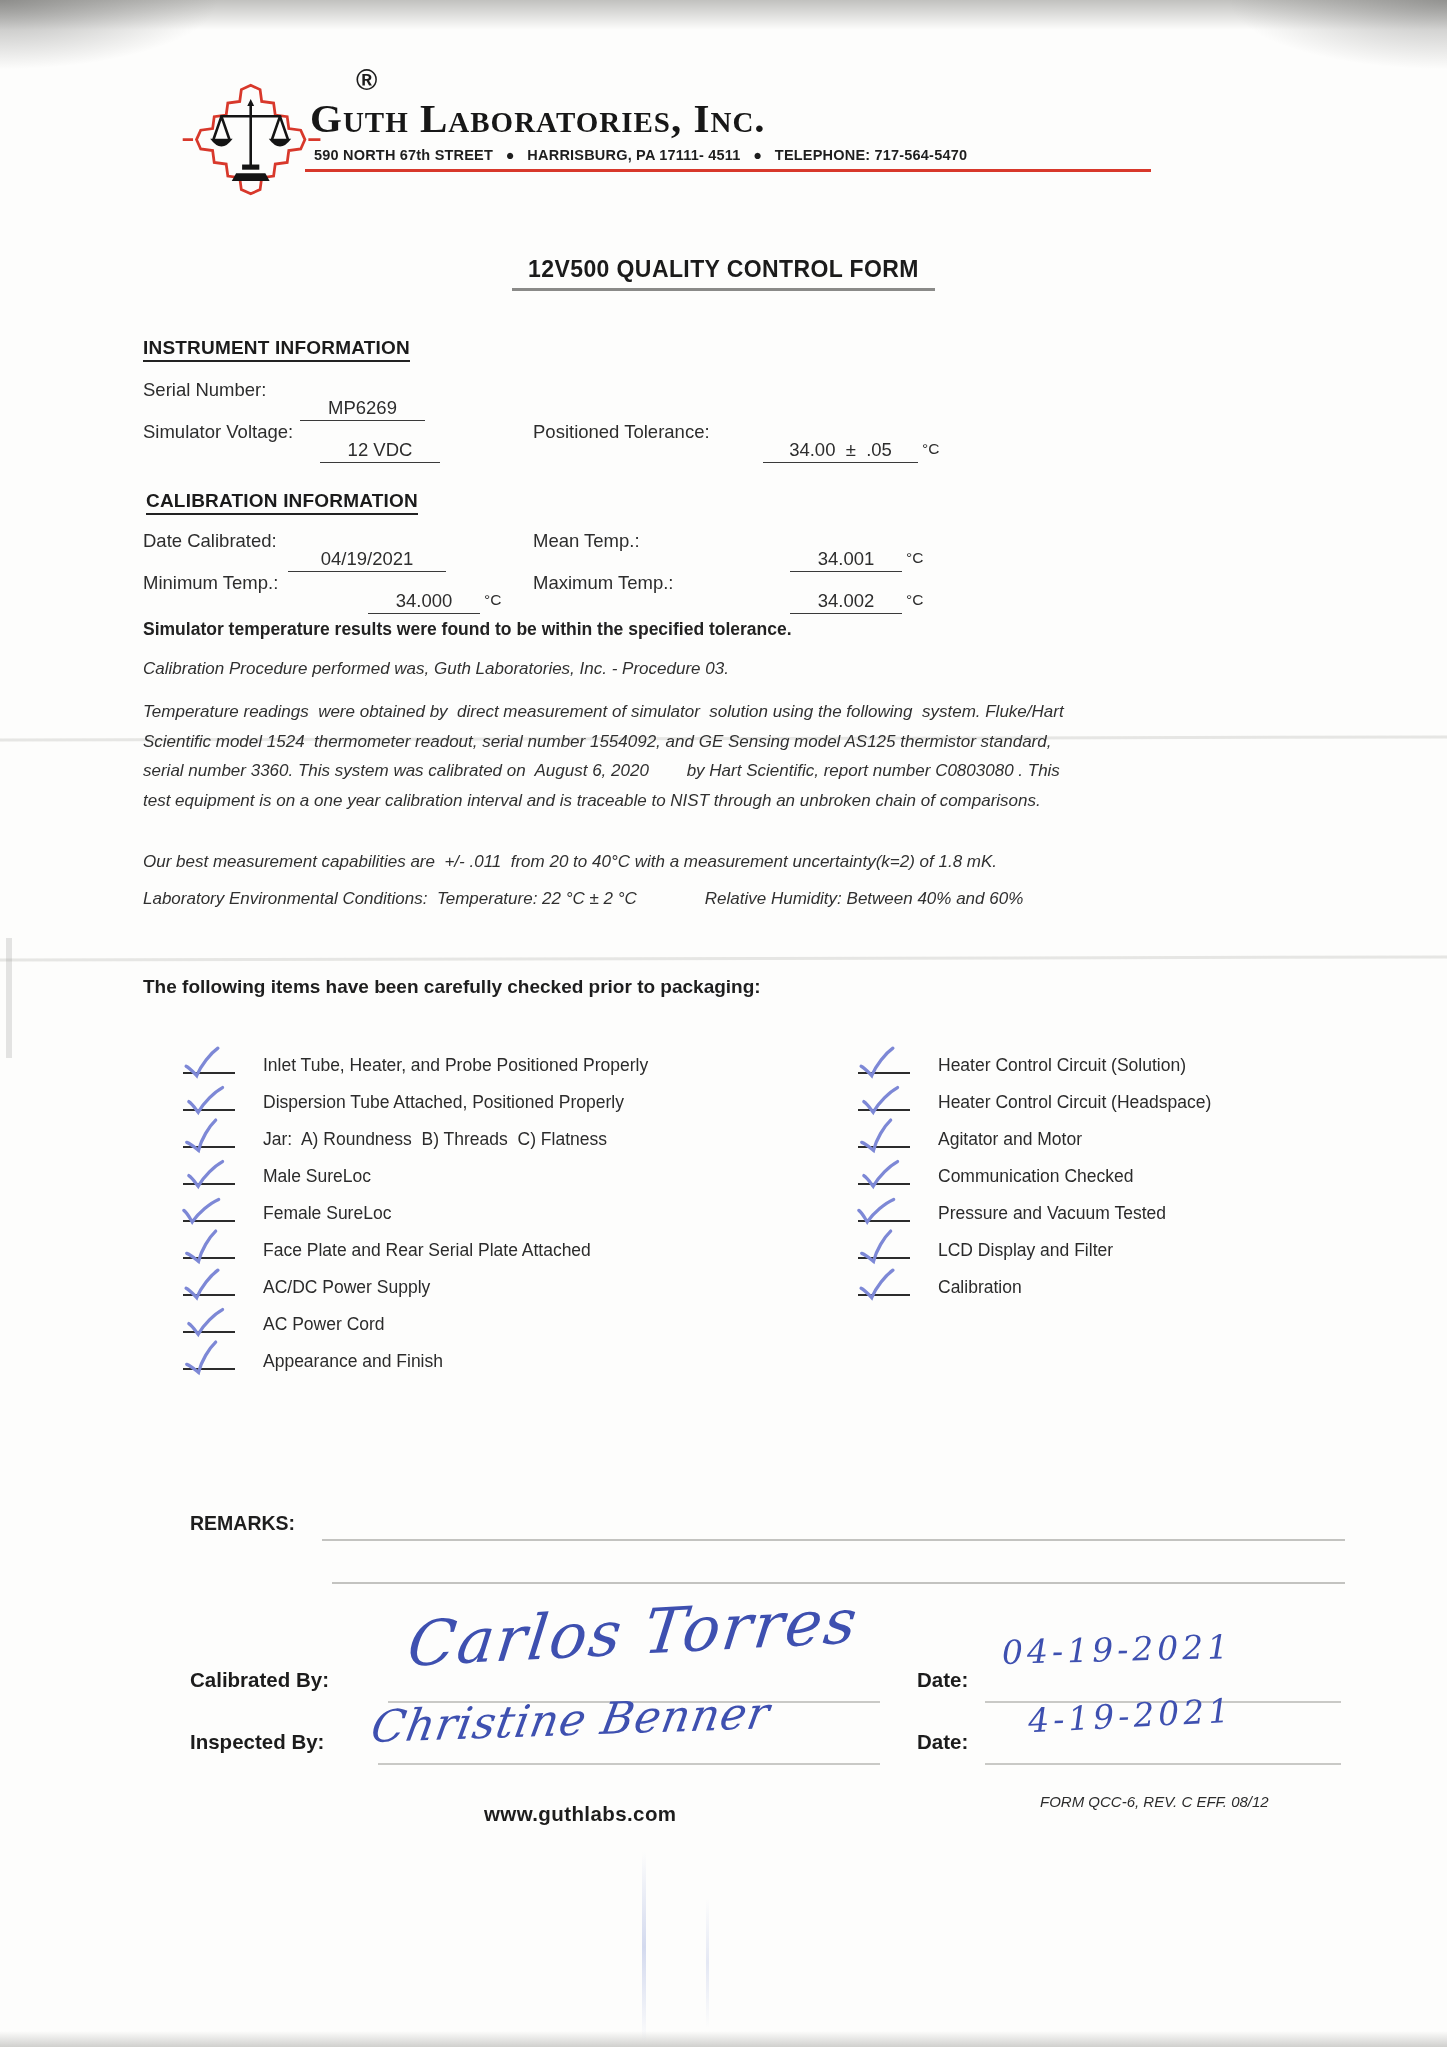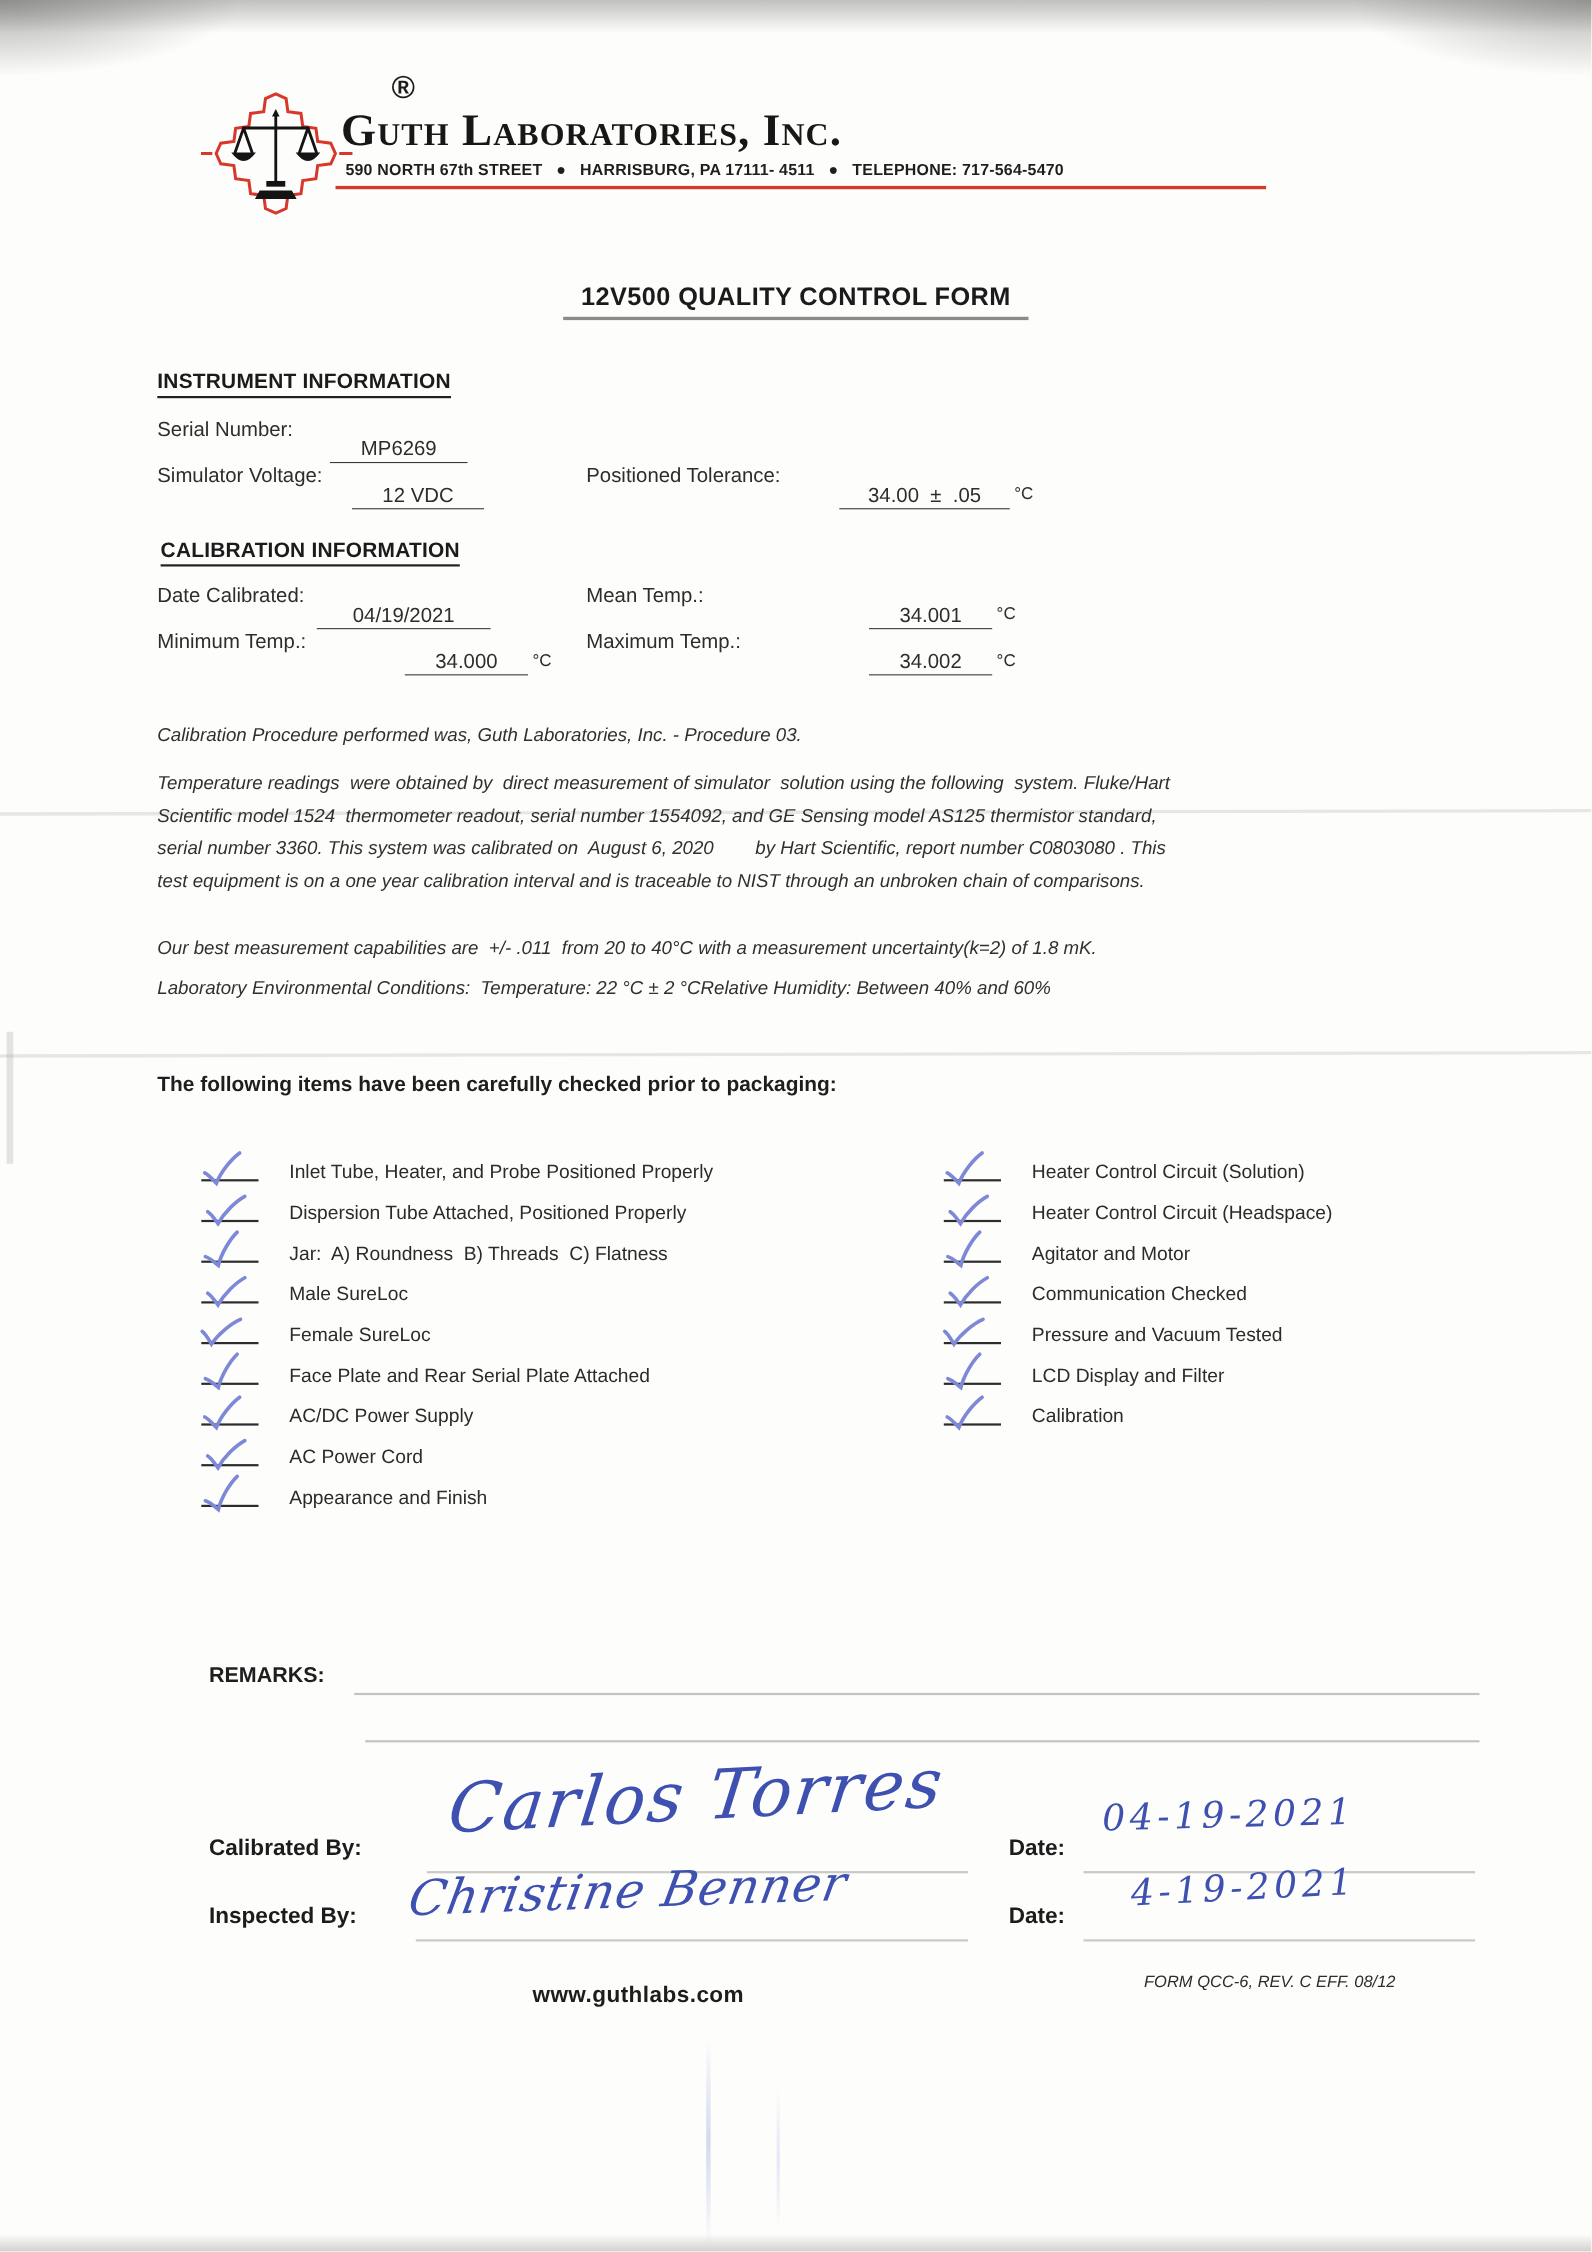--- a/index.html
+++ b/index.html
@@ -56,21 +56,21 @@
   #f-mean-label{left:533px;top:530px;}     #f-mean{left:790px;top:528px;}    #f-mean .uline{min-width:92px;}
   #f-min-label{left:143px;top:572px;}      #f-min{left:368px;top:570px;}     #f-min .uline{min-width:92px;}
   #f-max-label{left:533px;top:572px;}      #f-max{left:790px;top:570px;}     #f-max .uline{min-width:92px;}
 
   
   .stmt-bold{position:absolute;left:143px;top:619px;font-size:17.5px;font-weight:bold;color:#222;white-space:pre;}
   .stmt{position:absolute;font-size:17px;font-style:italic;color:#303030;}
   #stmt-proc{left:143px;top:659px;white-space:pre;}
   #stmt-system{left:143px;top:697px;width:932px;line-height:29.5px;white-space:pre-wrap;}
   #stmt-cap{left:143px;top:852px;white-space:pre;}
-  #stmt-env{left:143px;top:889px;display:flex;}
+  #stmt-env{left:143px;top:889px;display:flex;gap:68px;}
   #stmt-env span{white-space:pre;}
 
   
   #checklist-heading{position:absolute;left:143px;top:976px;font-size:19px;font-weight:bold;color:#1e1e1e;}
   .cl-col{position:absolute;display:flex;flex-direction:column;}
   #cl-left{left:183px;top:1042px;}
   #cl-right{left:858px;top:1042px;}
   .cl-item{display:flex;align-items:flex-end;height:37px;}
   .cl-check{position:relative;width:52px;height:20px;border-bottom:2.2px solid #2c2c2c;margin-bottom:5px;flex:none;}
   .cl-check svg{position:absolute;left:1px;bottom:-7px;width:36px;height:32px;overflow:visible;}
@@ -184,20 +184,21 @@
   <div class="field-value" id="f-min">
     <span class="uline">34.000</span>
     <span class="unit">°C</span>
   </div>
   <div class="field-label" id="f-max-label">Maximum Temp.:</div>
   <div class="field-value" id="f-max">
     <span class="uline">34.002</span>
     <span class="unit">°C</span>
   </div>
 
+  <div class="stmt-bold">Simulator temperature results were found to be within the specified tolerance.</div>
   <div class="stmt" id="stmt-proc">Calibration Procedure performed was, Guth Laboratories, Inc. - Procedure 03.</div>
   <div class="stmt" id="stmt-system">Temperature readings  were obtained by  direct measurement of simulator  solution using the following  system. Fluke/Hart Scientific model 1524  thermometer readout, serial number 1554092, and GE Sensing model AS125 thermistor standard, serial number 3360. This system was calibrated on  August 6, 2020        by Hart Scientific, report number C0803080 . This test equipment is on a one year calibration interval and is traceable to NIST through an unbroken chain of comparisons.</div>
   <div class="stmt" id="stmt-cap">Our best measurement capabilities are  +/- .011  from 20 to 40°C with a measurement uncertainty(k=2) of 1.8 mK.</div>
   <div class="stmt" id="stmt-env">
     <span>Laboratory Environmental Conditions:  Temperature: 22 °C ± 2 °C</span>
     <span>Relative Humidity: Between 40% and 60%</span>
   </div>
 
   <div id="checklist-heading">The following items have been carefully checked prior to packaging:</div>
 

